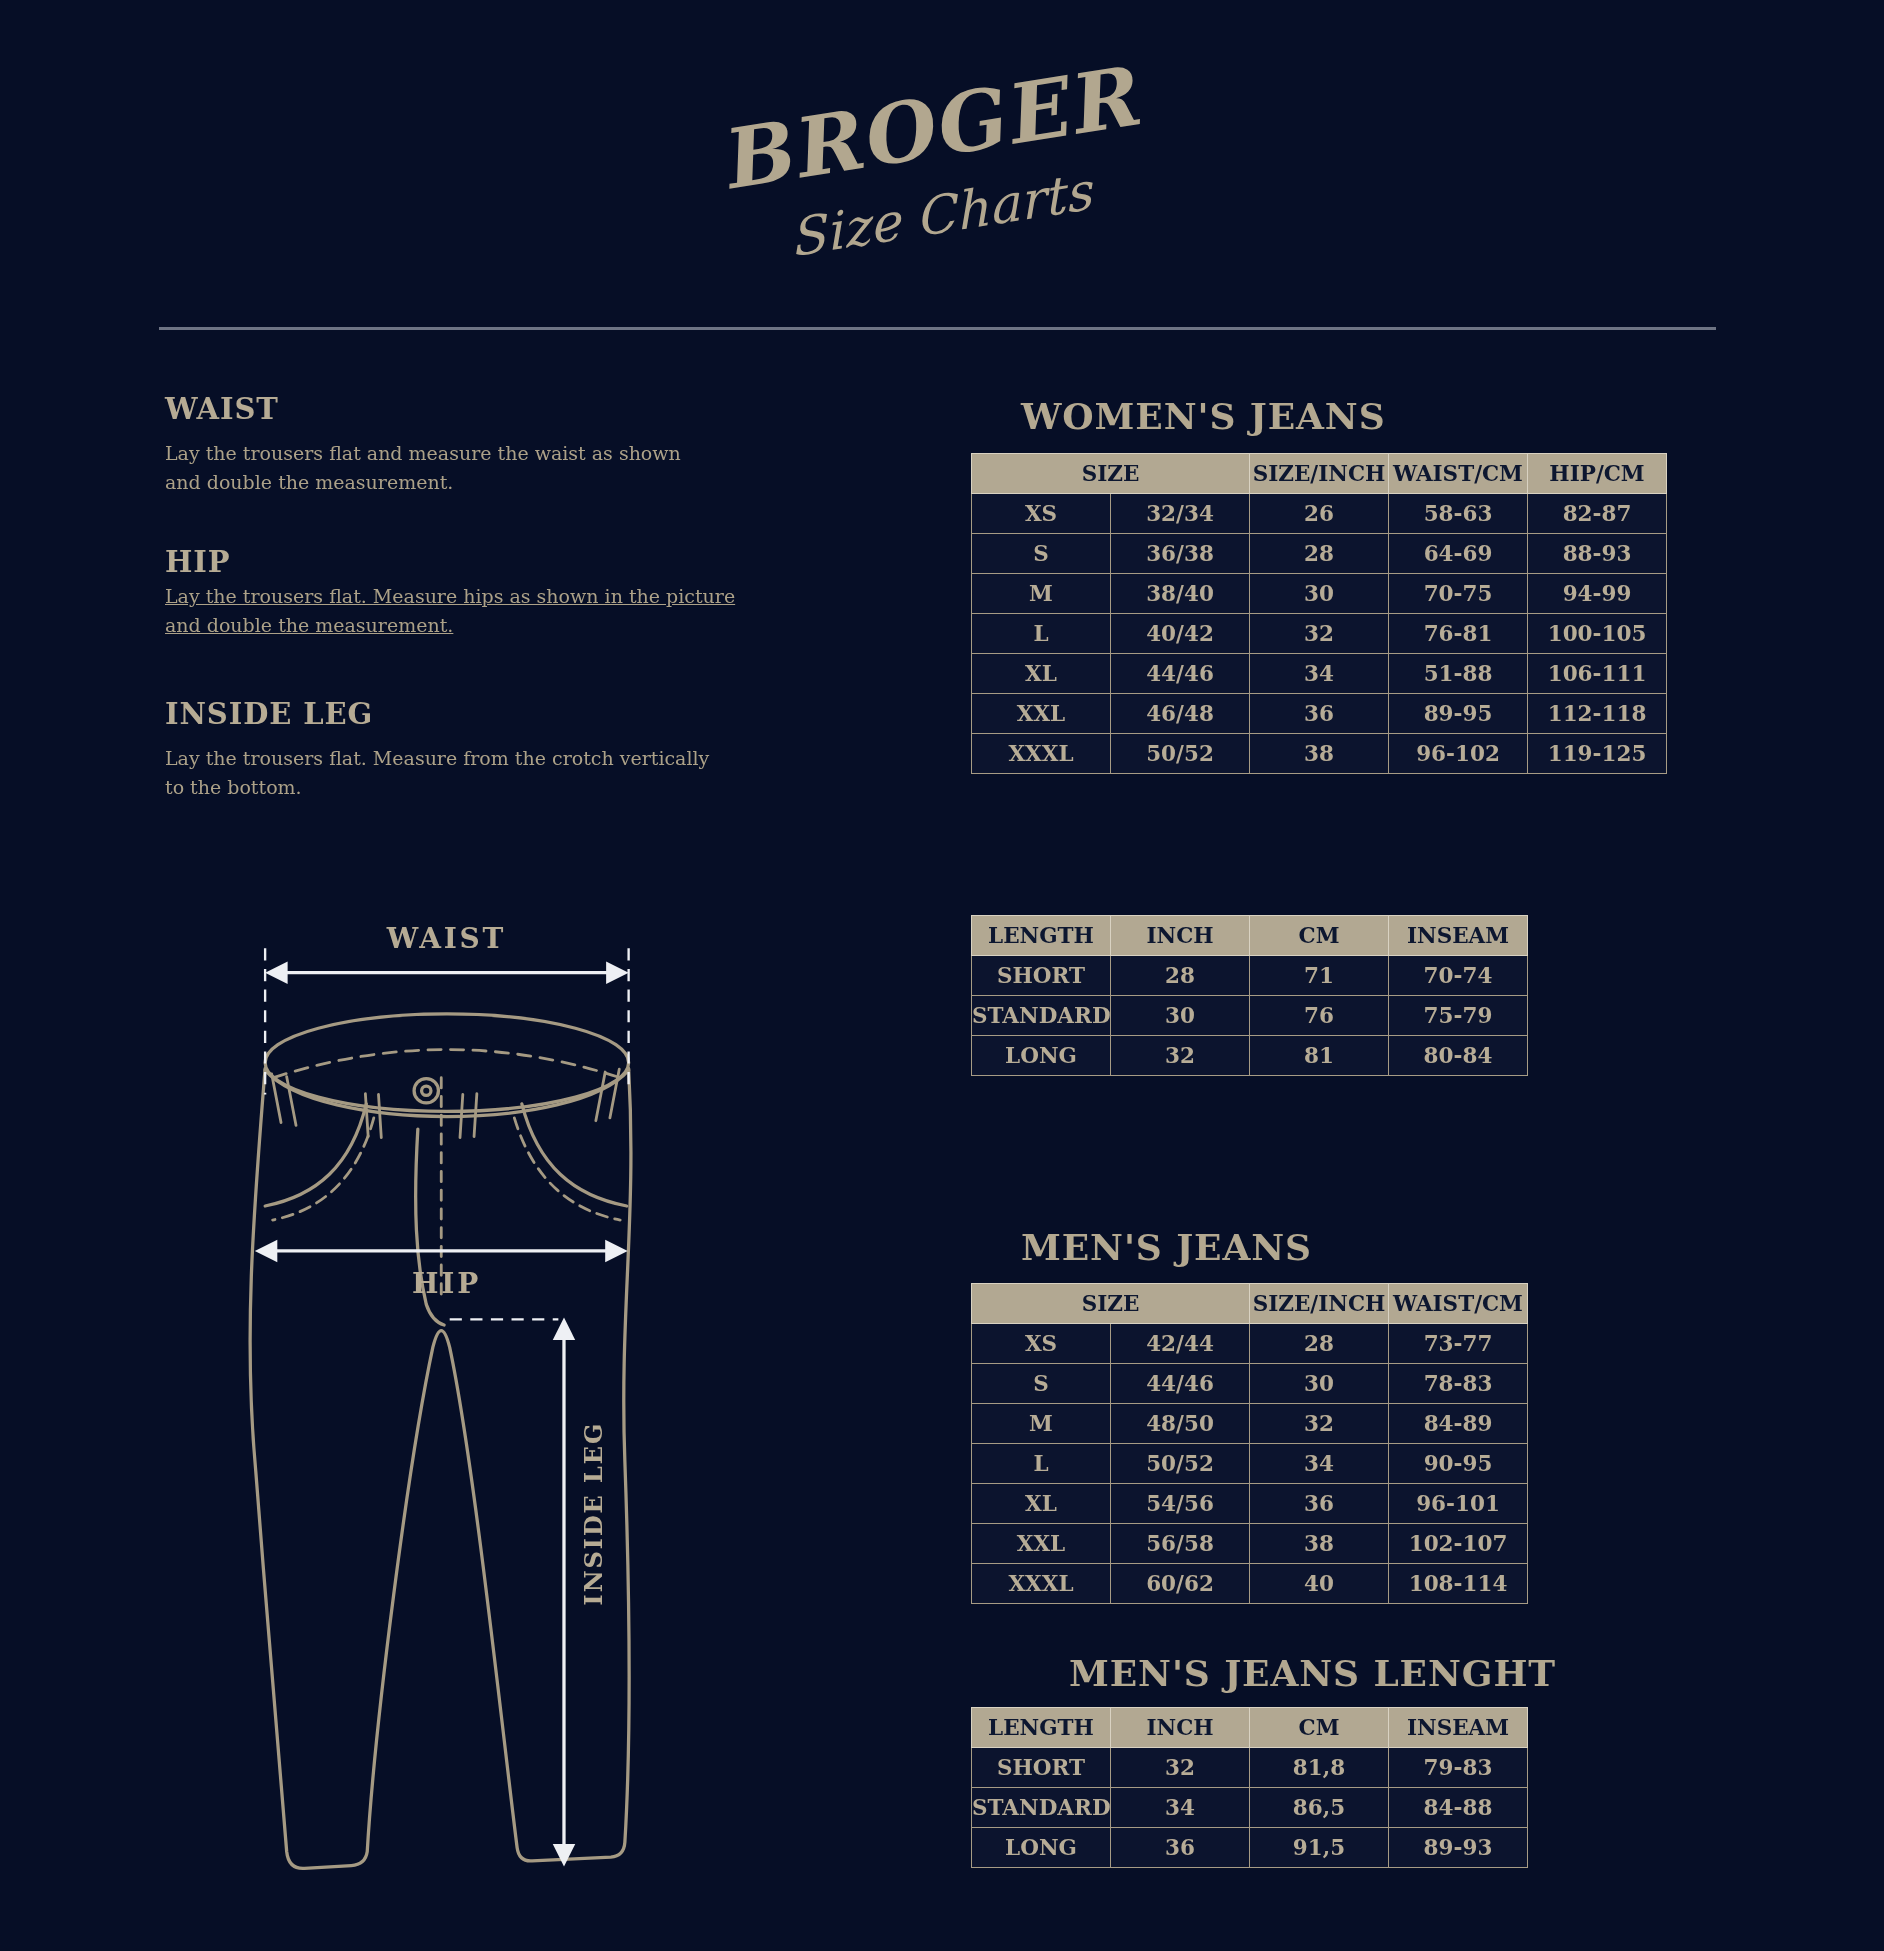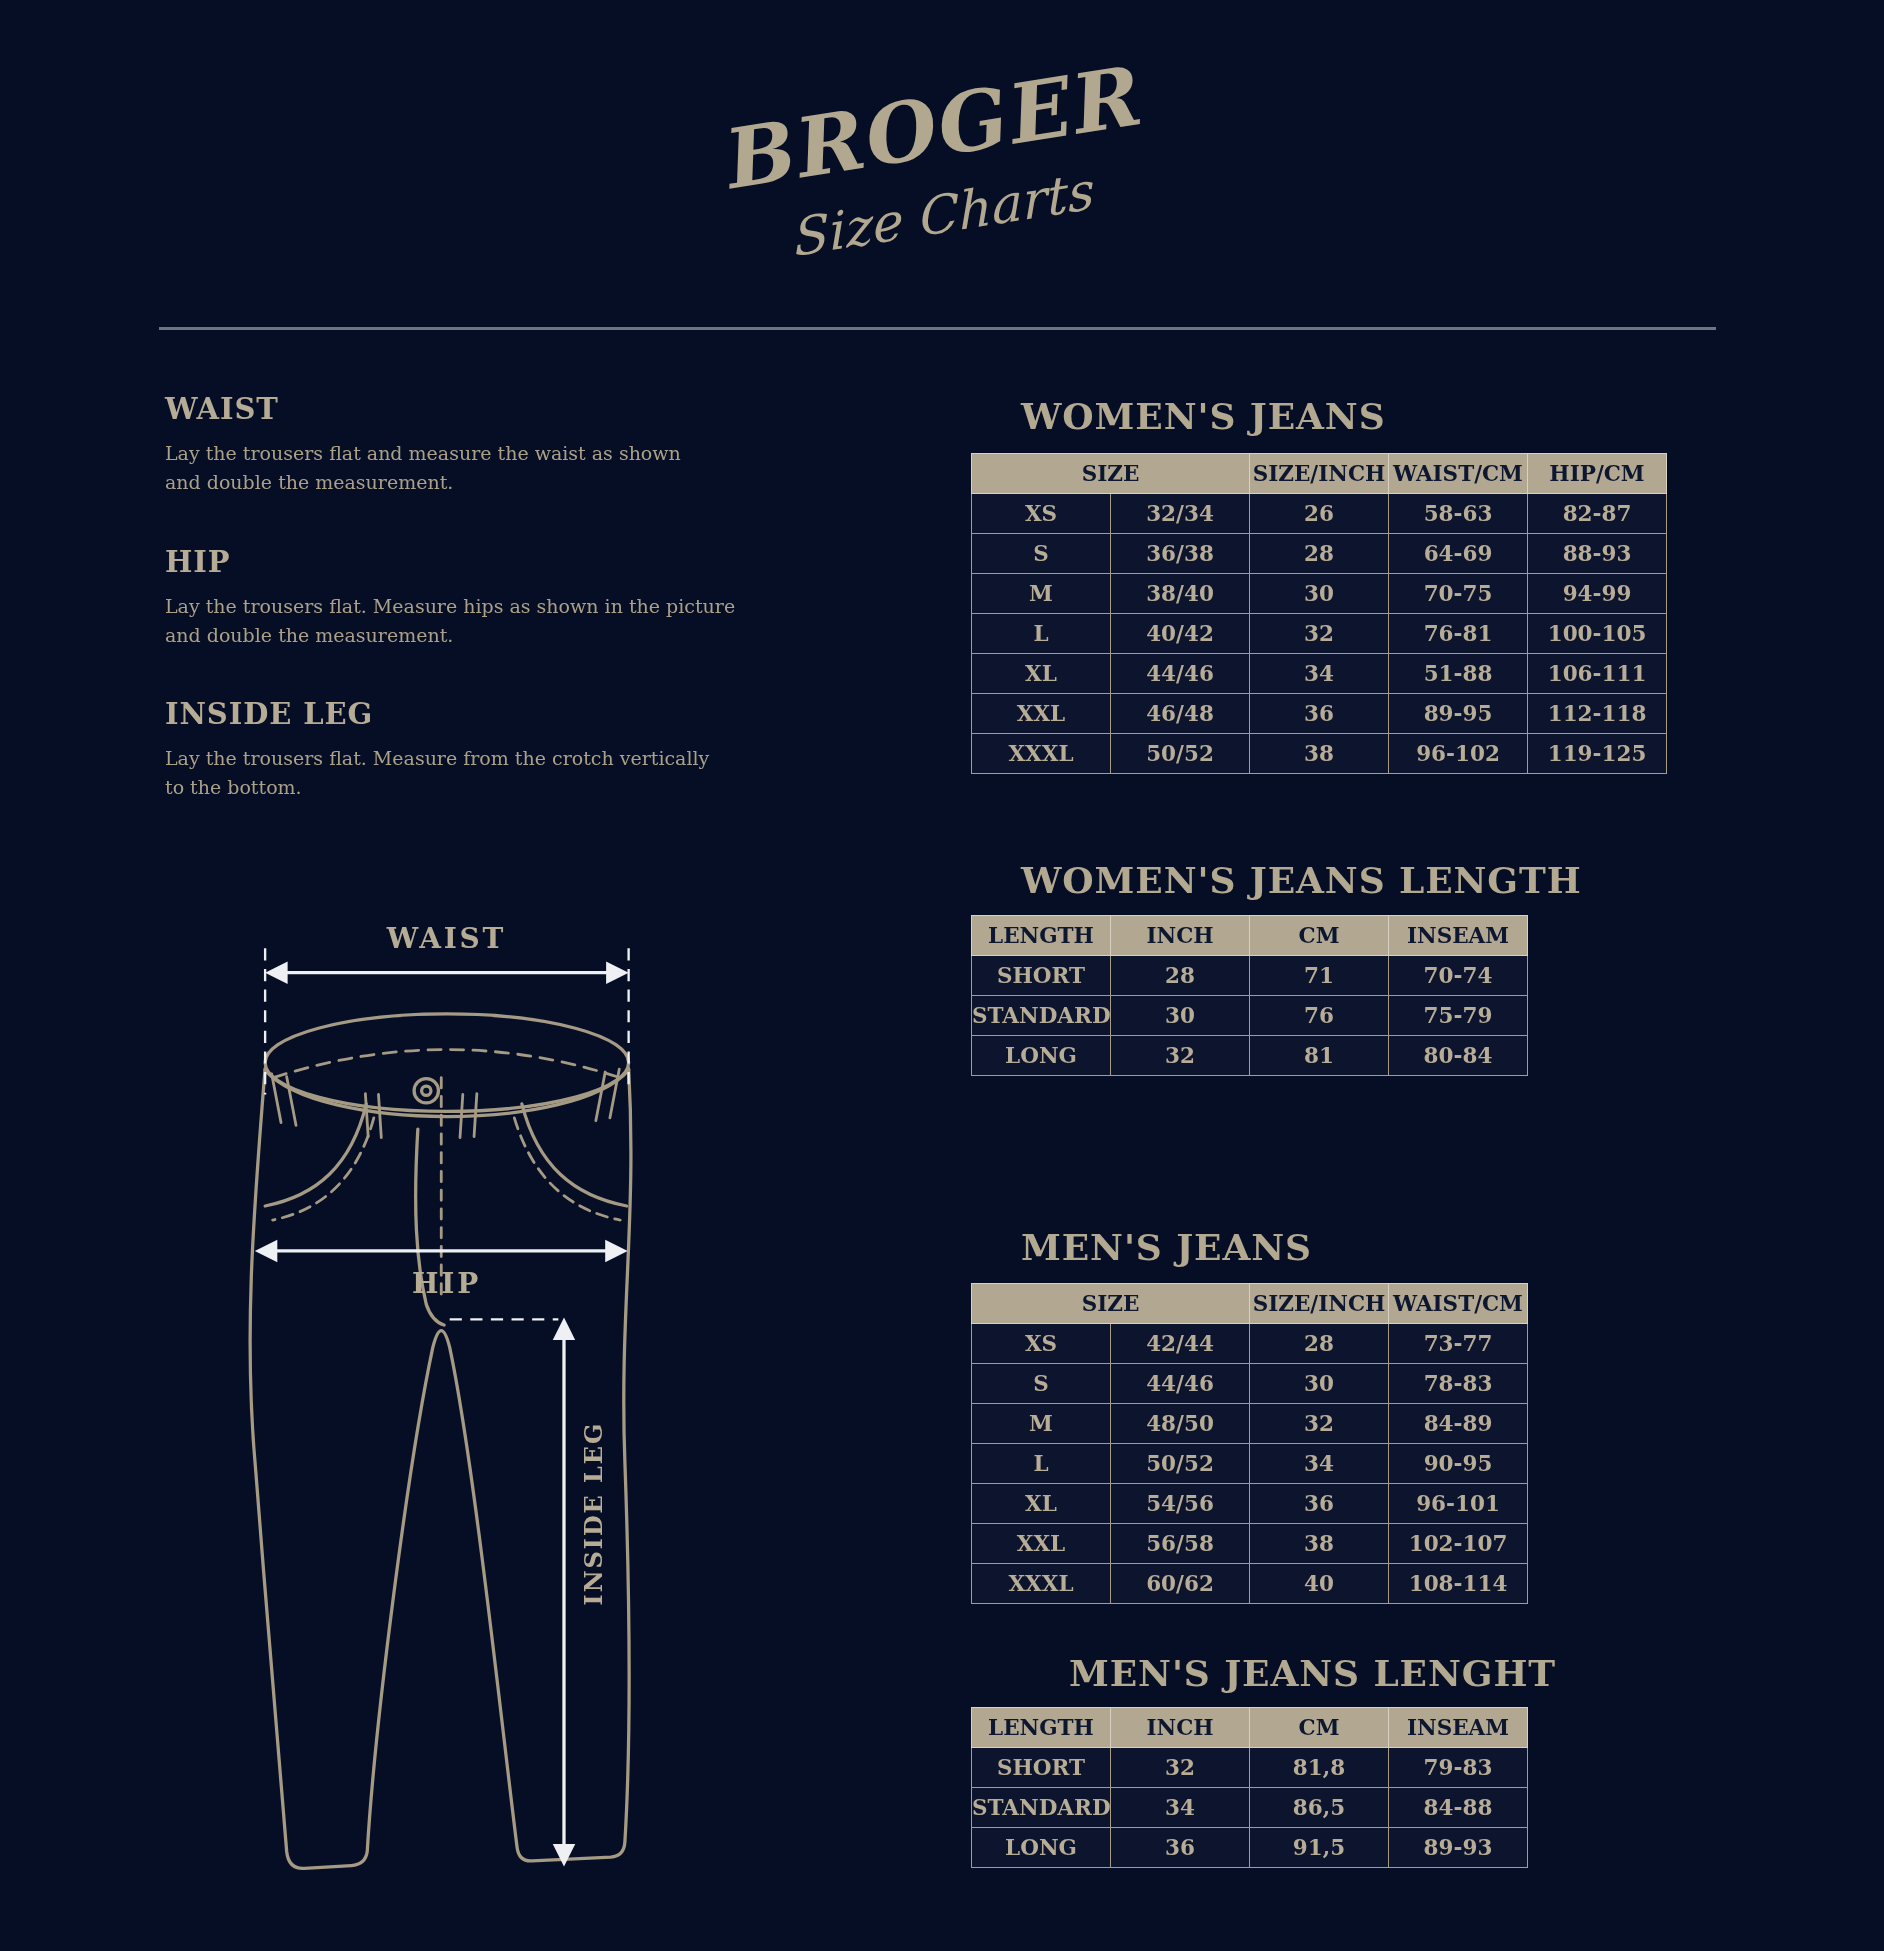--- a/index.html
+++ b/index.html
@@ -14,21 +14,21 @@
          font-size:52px;font-style:italic;color:#b2a78f;
          transform:rotate(-9deg) skewX(-8deg);}
 
   .divider{position:absolute;left:159px;top:327px;width:1557px;height:2.8px;background:#6e7484;}
 
   
   .instr{position:absolute;left:165px;width:618px;}
   .instr h2{margin:0;font-size:29px;font-weight:bold;letter-spacing:0.9px;color:#b6ab94;}
   .instr p{margin:0;font-size:19px;line-height:29px;color:#aca188;white-space:pre-line;}
   #instr-waist{top:392px;} #instr-waist p{margin-top:13px;}
-  #instr-hip{top:545px;}   #instr-hip p{margin-top:13px;}
+  #instr-hip{top:545px;}   #instr-hip p{margin-top:3px;text-decoration:underline;}
   #instr-leg{top:697px;}   #instr-leg p{margin-top:13px;}
 
   
   .sec-title{position:absolute;left:1021px;font-size:36px;font-weight:bold;
              letter-spacing:0.9px;color:#b3a890;}
   #t1-title{top:395px;} #t2-title{top:859px;} #t3-title{top:1226px;} #t4-title{top:1652px;margin-left:48px;}
 
   
   .tblwrap{position:absolute;left:971px;}
   #t1{top:453px;} #t2{top:915px;} #t3{top:1283px;} #t4{top:1707px;}
@@ -123,21 +123,20 @@
       <polygon points="602,1406 590,1430 614,1430" stroke="none"></polygon>
       <polygon points="602,1992 590,1968 614,1968" stroke="none"></polygon>
     </g>
   </svg>
 
   <div class="diag-label" id="lbl-waist">WAIST</div>
   <div class="diag-label" id="lbl-hip">HIP</div>
   <div class="diag-label" id="lbl-inside-leg">INSIDE LEG</div>
 
   <div class="sec-title" id="t1-title">WOMEN'S JEANS</div>
-  <div class="sec-title" id="t2-title">WOMEN'S JEANS LENGTH</div>
   <div class="sec-title" id="t3-title">MEN'S JEANS</div>
   <div class="sec-title" id="t4-title">MEN'S JEANS LENGHT</div>
 
   <div class="tblwrap" id="t1">
       <table class="sz" style="width: 693px;">
         <colgroup>
           <col style="width: 139px;">
           <col style="width: 139px;">
           <col style="width: 139px;">
           <col style="width: 139px;">

